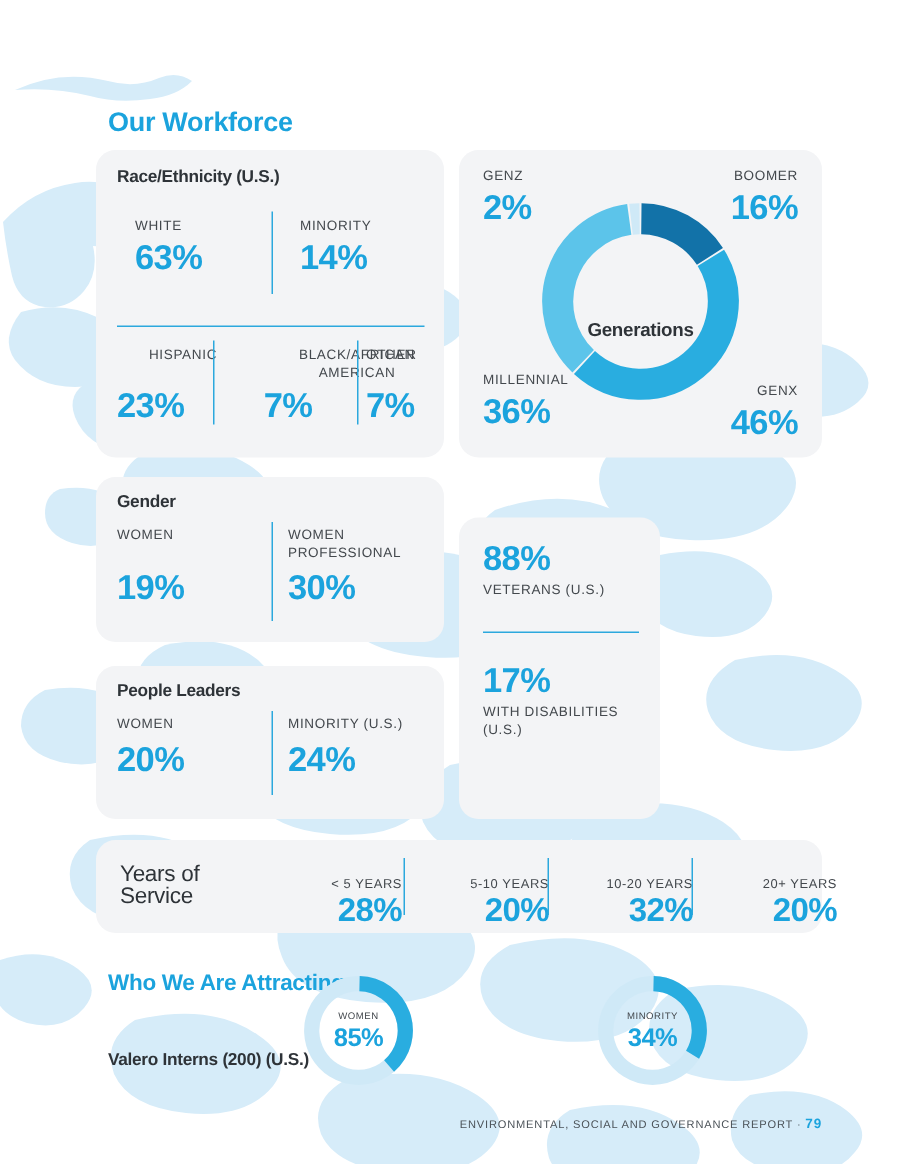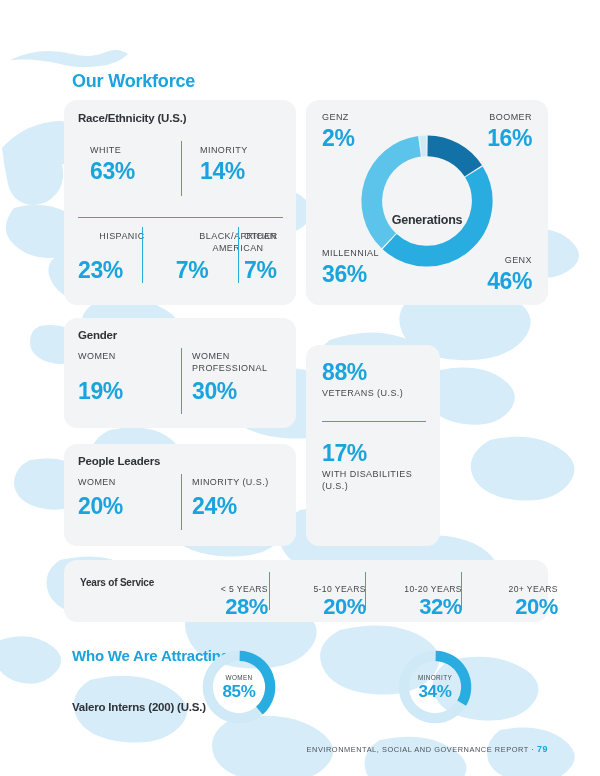--- a/index.html
+++ b/index.html
@@ -137,21 +137,21 @@
   #lead-women-label { position: absolute; left: 14px; top: 33px; }
   #lead-women-value { position: absolute; left: 14px; top: 49px; }
   #lead-min-label   { position: absolute; left: 128px; top: 33px; }
   #lead-min-value   { position: absolute; left: 128px; top: 49px; }
   #leaders-vdiv { left: 117px; top: 30px; height: 56px; }
 
   
   #card-years { left: 64px; top: 560px; width: 484px; height: 62px; }
   #years-title {
     position: absolute; left: 16px; top: 15px; width: 84px;
-    font-size: 10px; font-weight: 700; color: #2e3338;
+    font-size: 15px; font-weight: 400; color: #2e3338;
     line-height: 15px; letter-spacing: -0.2px;
   }
   .yr-col { position: absolute; top: 24px; width: 92px; text-align: right; }
   .yr-label { font-size: 8.6px; color: #43484d; letter-spacing: 0.4px; }
   .yr-value { font-size: 22px; font-weight: 700; color: #1ba3dd; line-height: 26px; letter-spacing: -0.4px; }
   #yr-0 { left: 112px; }
   #yr-1 { left: 210px; }
   #yr-2 { left: 306px; }
   #yr-3 { left: 402px; }
   #yr-div-0 { left: 205px; top: 12px; height: 38px; }

